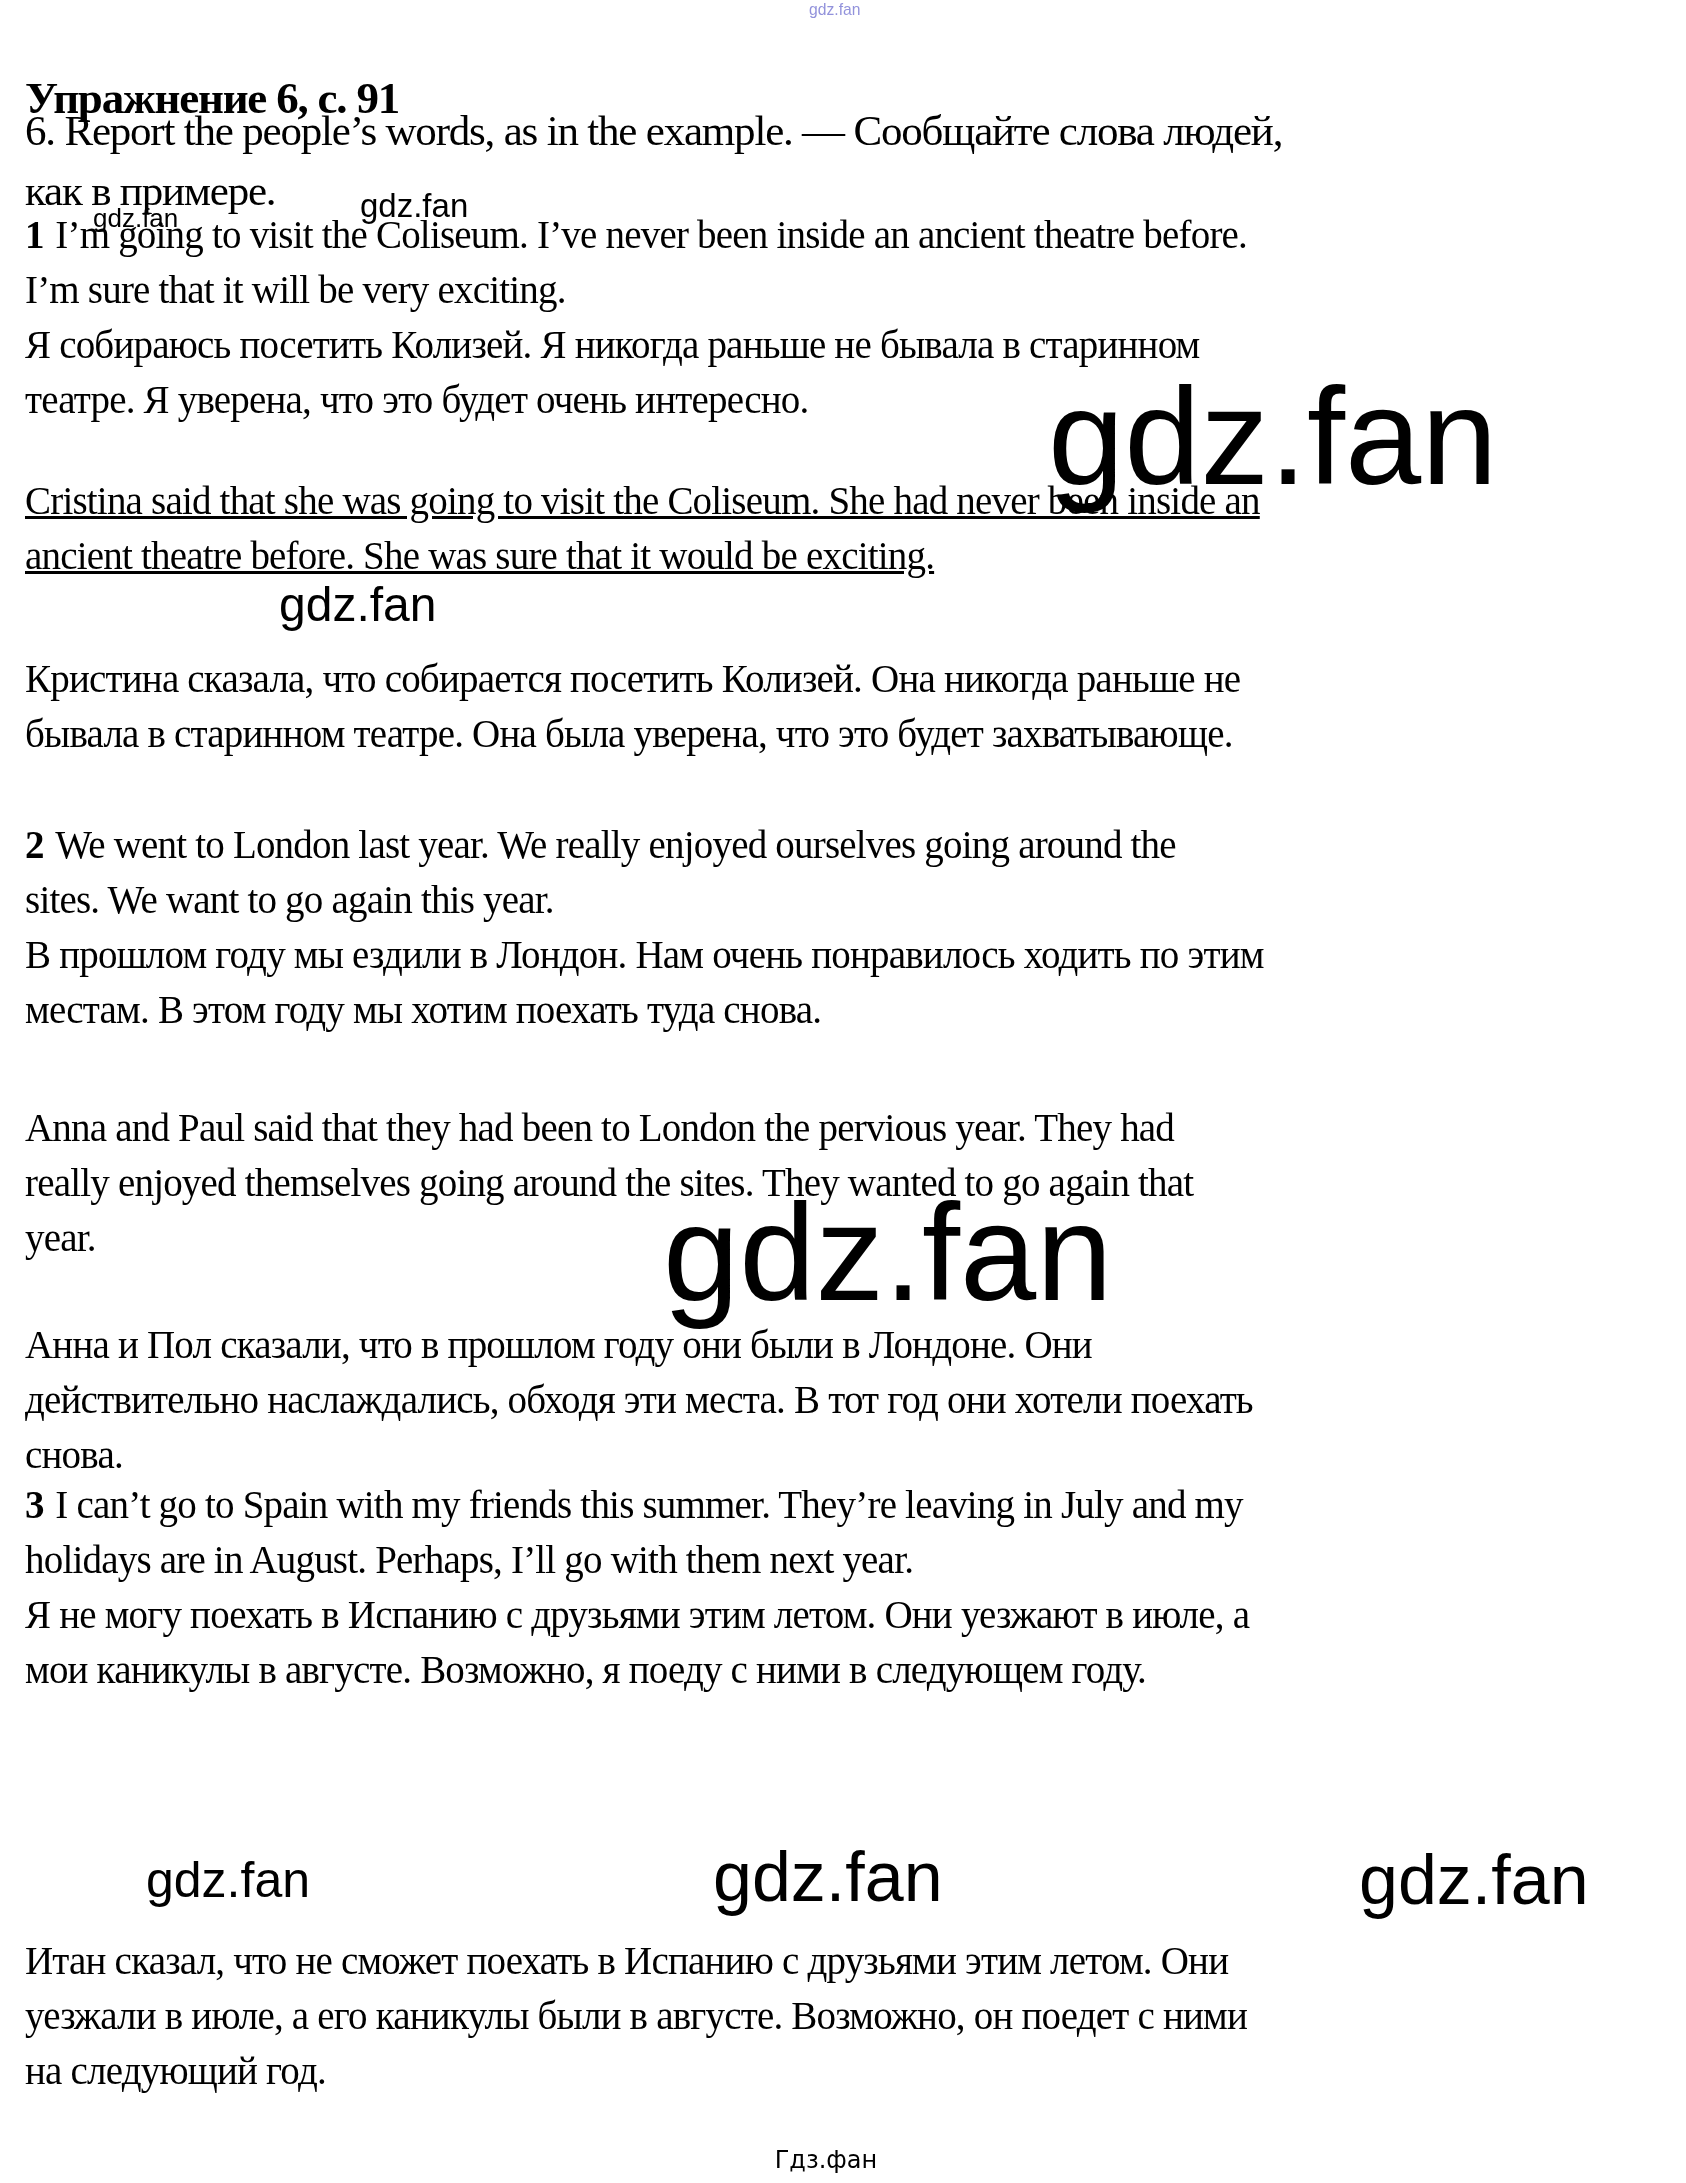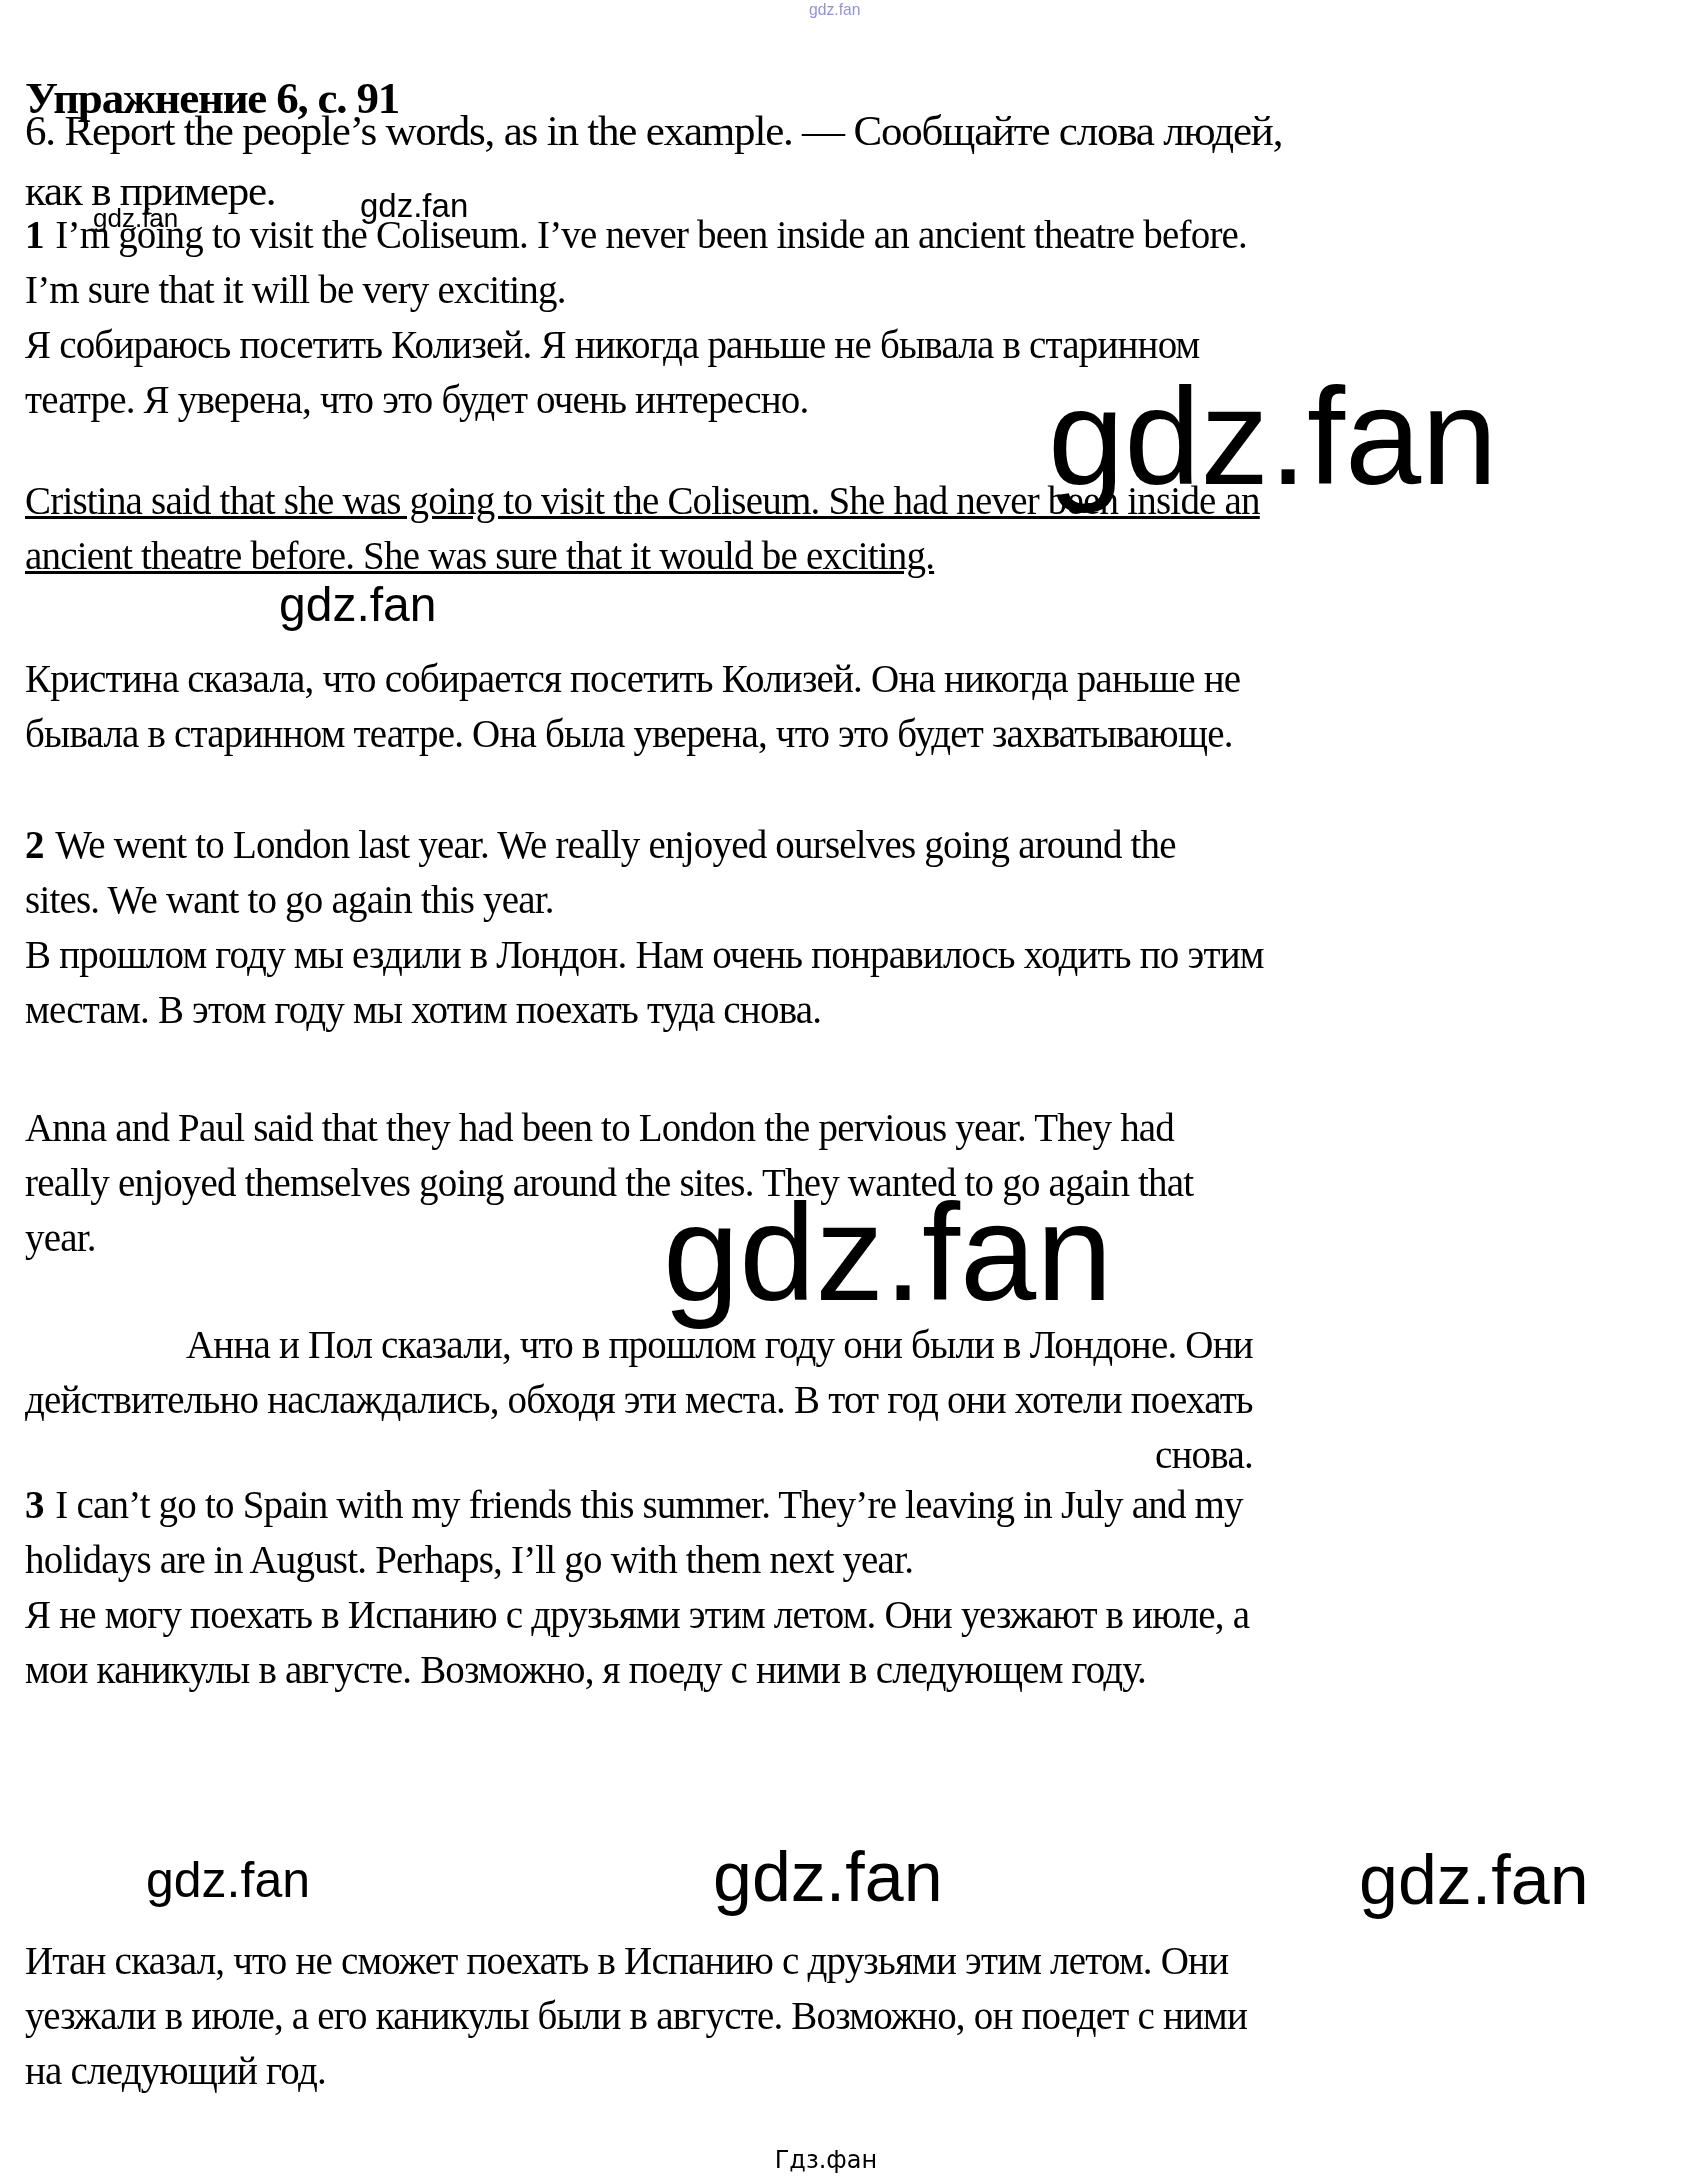--- a/index.html
+++ b/index.html
@@ -33,21 +33,21 @@
     font-size:43px;
     font-weight:normal;
     letter-spacing:-1.2px;
     line-height:60px;
   }
   .p1   { top:207px;  }
   .p2en { top:473px;text-decoration:underline;  }
   .p2ru { top:651px;  }
   .p3   { top:817px;  }
   .p4en { top:1100px; }
-  .p4ru { top:1317px;text-align:right; }
+  .p4ru { top:1317px; }
   .p5   { top:1477px; }
   .p6en { top:1693px; }
   .p6ru { top:1933px; }
   .num { font-weight:bold; margin-right:11.6px; }
   .wm {
     position:absolute;
     font-family:"Liberation Sans", sans-serif;
     color:#000;
     line-height:1.05;
     white-space:nowrap;

